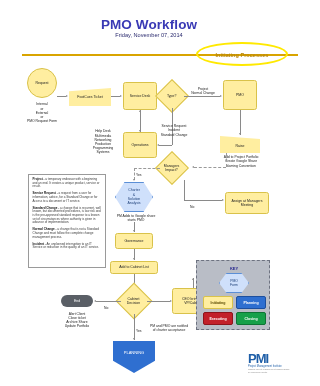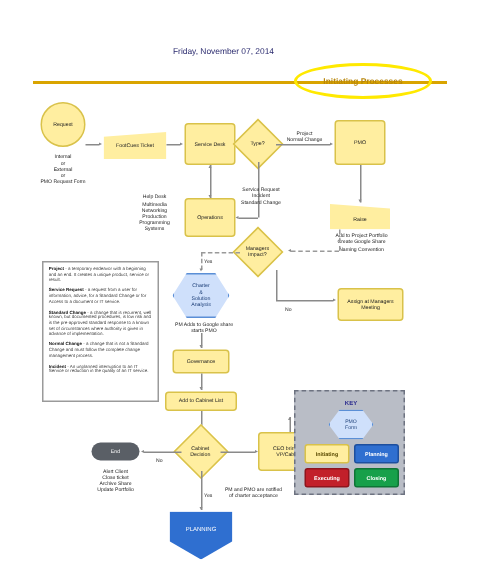--- a/index.html
+++ b/index.html
@@ -75,20 +75,21 @@
   #pmi{left:248px;top:352px;width:42px;height:26px;}
   #pmi-mark{font-size:13px;font-weight:bold;color:#1f5fa8;letter-spacing:-1px;line-height:13px;}
   #pmi-t1{font-size:2.6px;color:#1f5fa8;line-height:3px;}
   #pmi-t2{font-size:2.2px;color:#8a8a8a;line-height:2.6px;}
 </style>
 </head>
 <body>
 
 <div id="canvas">
 
+  <div class="abs" id="title">PMO Workflow</div>
   <div class="abs" id="subtitle">Friday, November 07, 2014</div>
 
   <div class="abs" id="phase-rule"></div>
   <div class="abs" id="phase-ellipse"></div>
   <div class="abs ctr" id="phase-label">Initiating Processes</div>
 
   <div class="abs ctr circle ynode" style="left:27px;top:68px;width:30px;height:30px;">
     <span class="txt">Request</span>
   </div>
   <div class="abs ctr" style="left:19px;top:101px;width:46px;height:24px;white-space:pre-line;">
@@ -285,14 +286,19 @@
       <span>Planning</span>
     </div>
     <div class="abs ctr kbox" style="left:6px;top:51px;background:#c2202a;border:.7px solid #8e141c;">
       <span>Executing</span>
     </div>
     <div class="abs ctr kbox" style="left:39px;top:51px;background:#17a04a;border:.7px solid #0e7435;">
       <span>Closing</span>
     </div>
   </div>
 
+  <div class="abs" id="pmi">
+    <div id="pmi-mark">PMI</div>
+    <div id="pmi-t1">Project Management Institute</div>
+    <div id="pmi-t2">Making project management indispensable for business results.</div>
+  </div>
 
 </div>
 
 </body></html>

